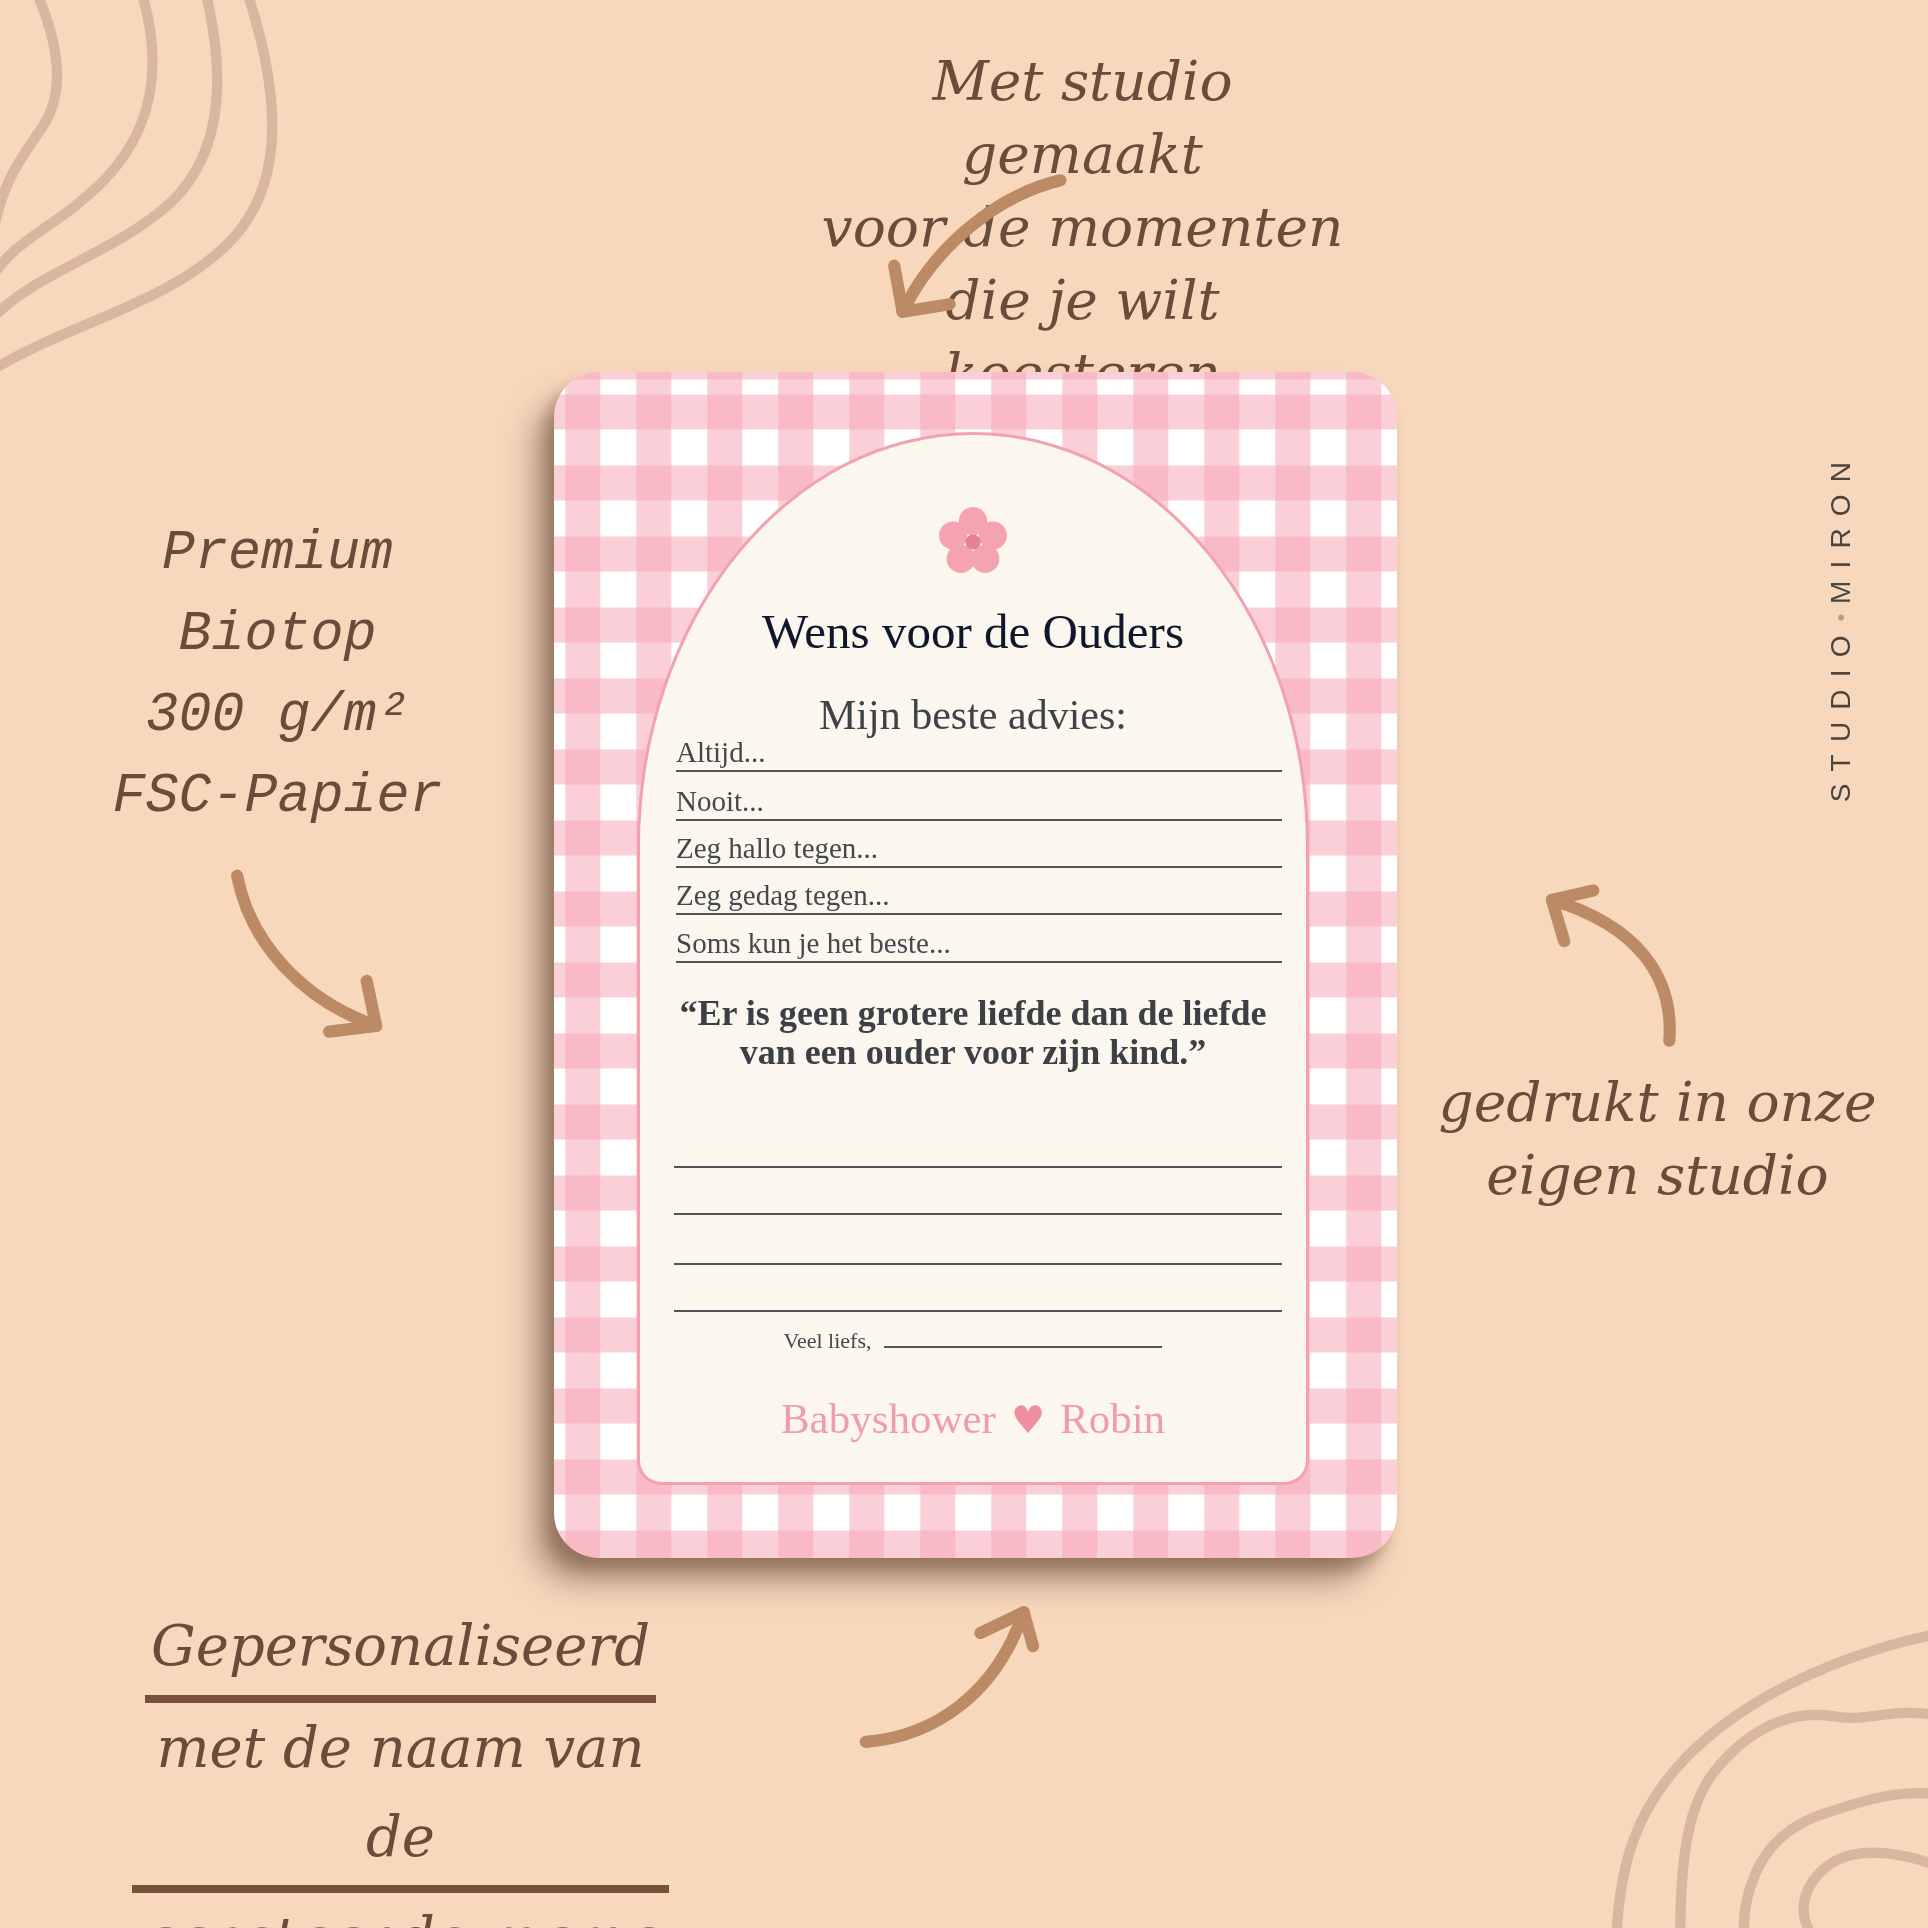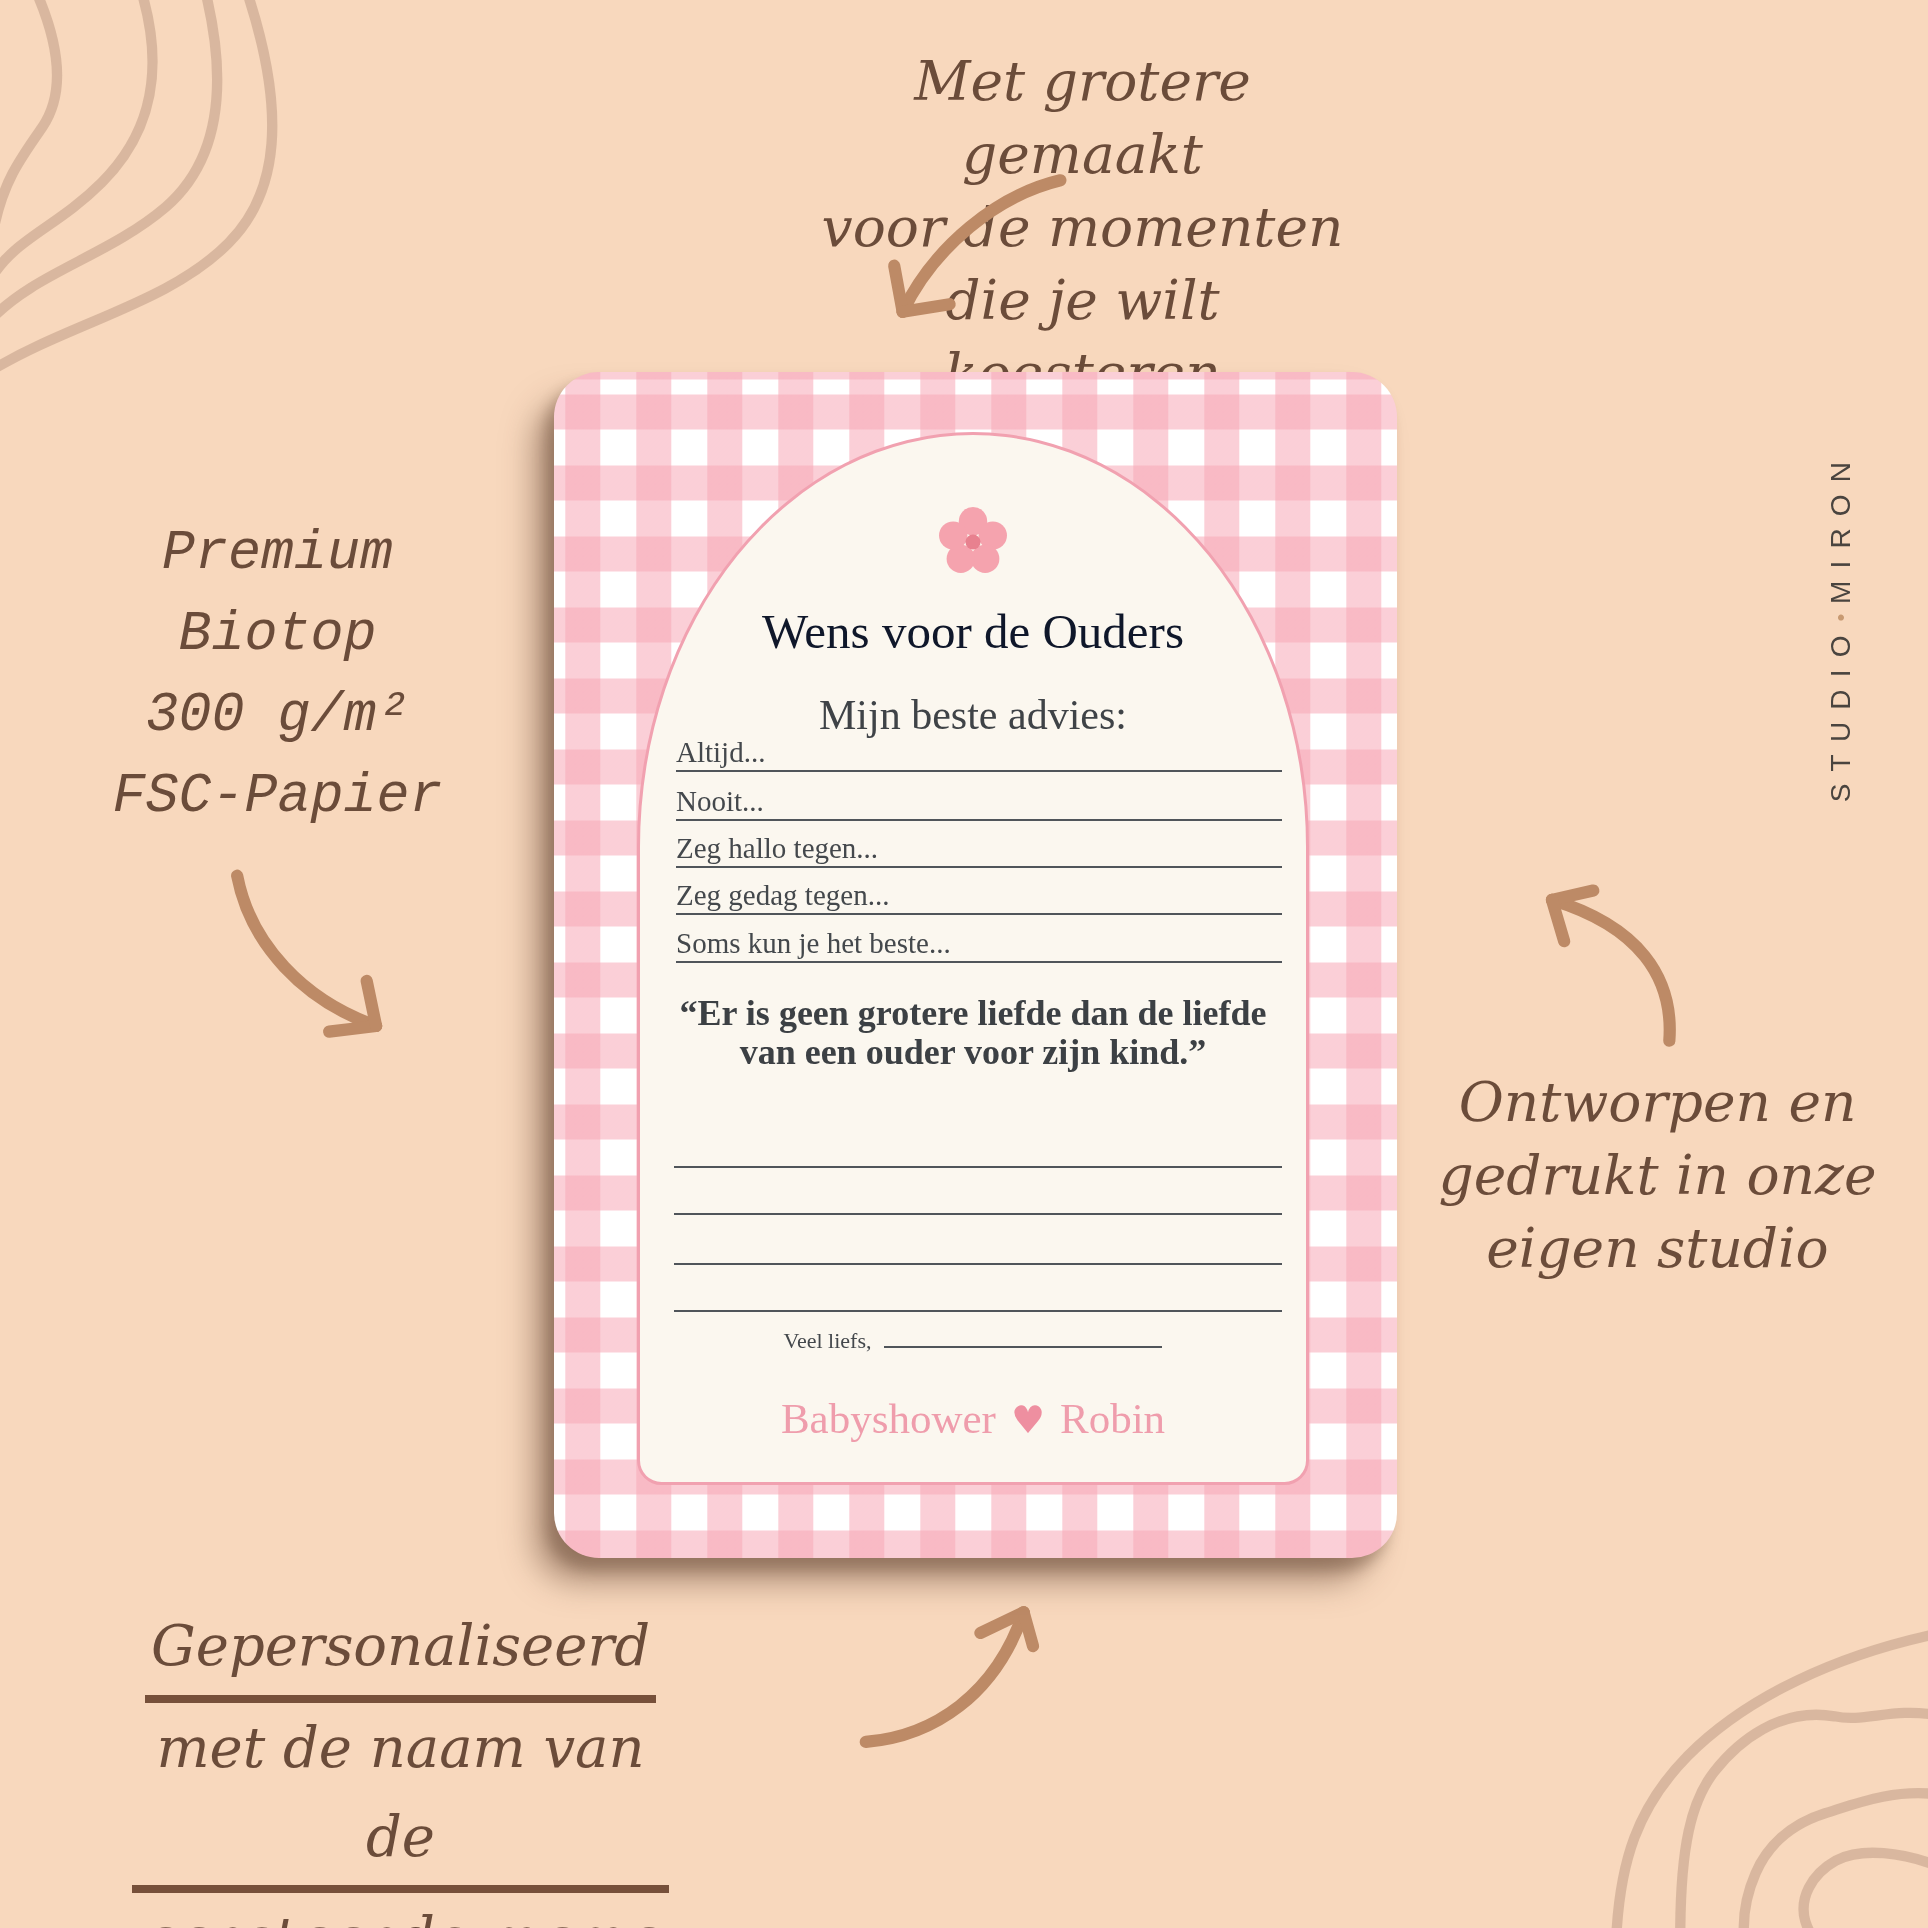--- a/index.html
+++ b/index.html
@@ -76,34 +76,33 @@
     <path d="M262,-10 C305,120 296,205 243,258 C180,322 76,342 -10,394"></path>
   </svg>
   <svg class="contour" style="left:1582px;top:1610px" width="347" height="318" viewBox="0 0 368 338">
     <path d="M378,25 C270,48 175,92 112,155 C58,210 40,268 36,348"></path>
     <path d="M378,112 C330,103 300,120 268,113 C210,103 165,140 140,172 C116,203 104,250 104,348"></path>
     <path d="M378,196 C330,190 290,206 258,216 C220,228 196,252 184,280 C174,303 170,324 172,348"></path>
     <path d="M378,272 C340,258 298,252 270,266 C243,281 230,307 237,331 C242,347 254,362 272,372"></path>
   </svg>
 
   <div class="anno" style="left:819px;top:45px;width:527px">
-    <div>Met grotere gemaakt</div>
+    <div>Met studio gemaakt</div>
     <div>voor de momenten</div>
     <div>die je wilt koesteren</div>
   </div>
 
   <div class="anno anno-left" style="left:56px;top:513px;width:443px">
     <div>Premium</div>
     <div>Biotop</div>
     <div>300 g/m²</div>
     <div>FSC-Papier</div>
   </div>
 
   <div class="anno" style="left:1422px;top:1066px;width:471px">
-    <div>Ontworpen en</div>
     <div>gedrukt in onze</div>
     <div>eigen studio</div>
   </div>
 
   <div class="anno anno-bottom-left" style="left:132px;top:1601px;width:537px">
     <div><span class="ul">Gepersonaliseerd</span></div>
     <div><span class="ul">met de naam van de</span></div>
     <div><span class="ul">aanstaande mama</span></div>
   </div>
 

